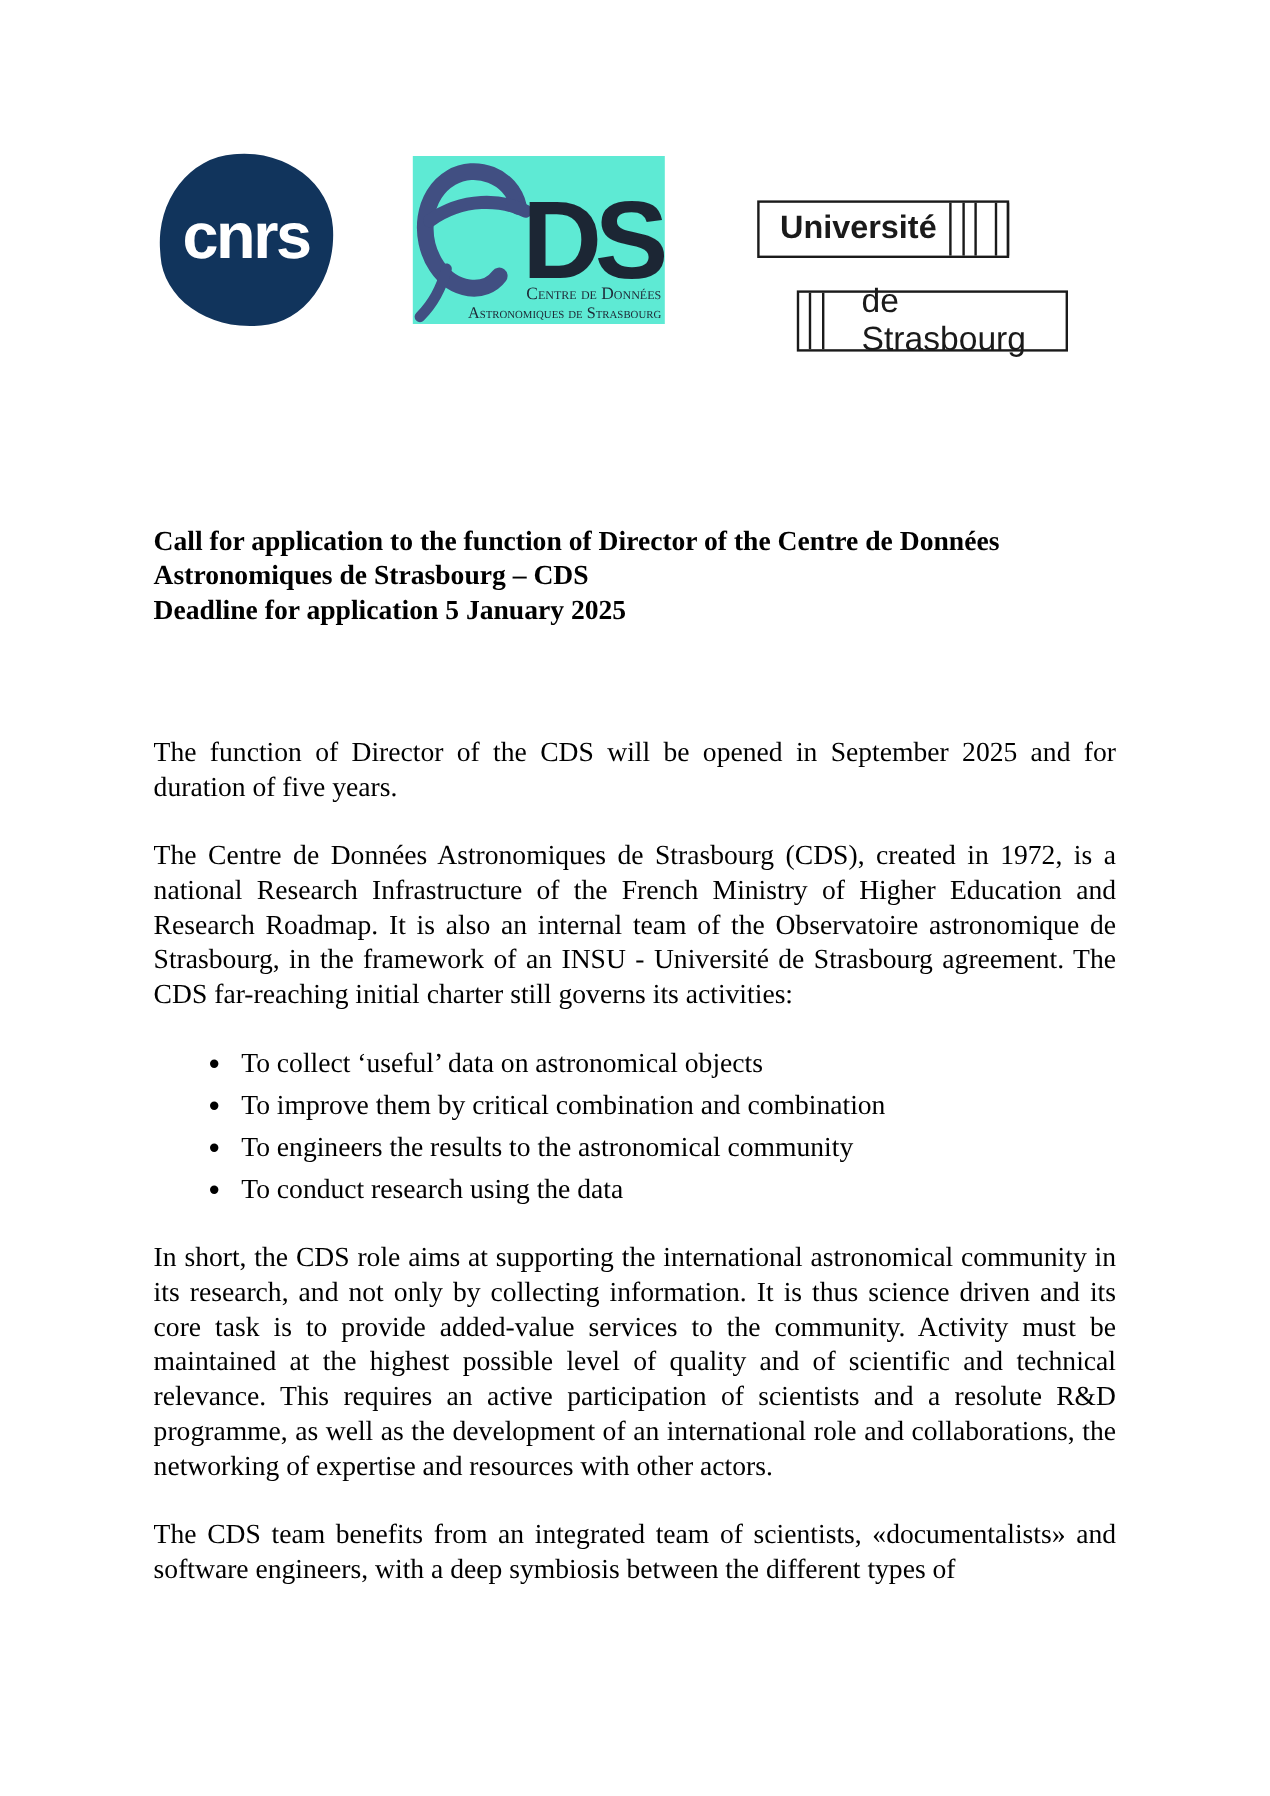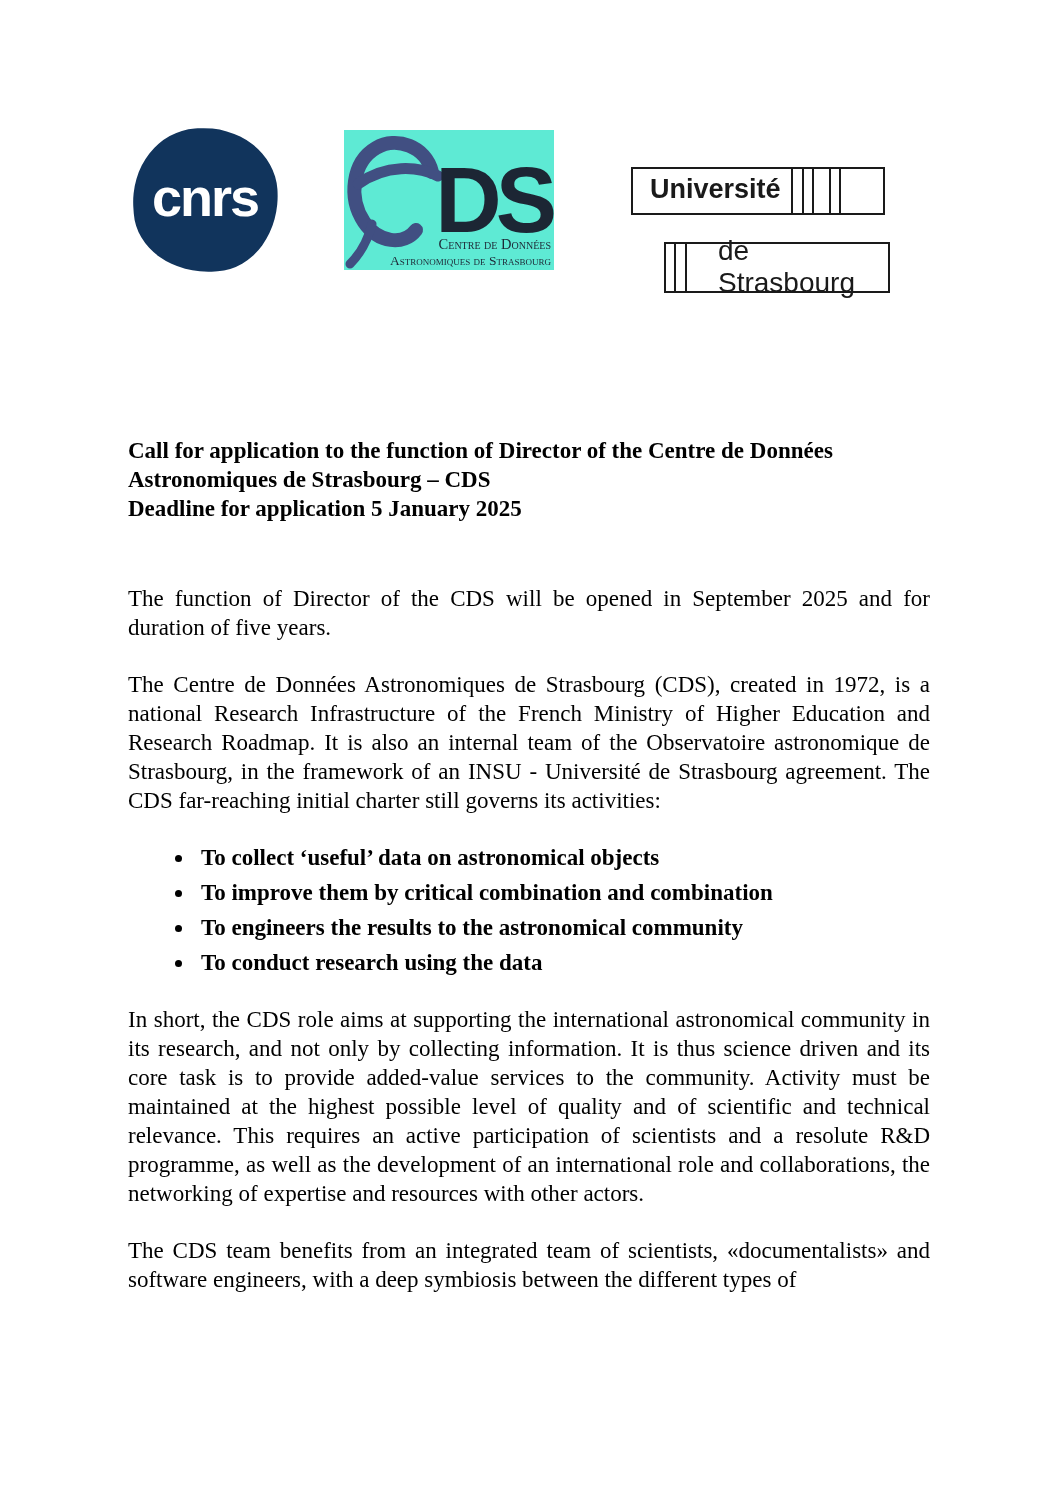--- a/index.html
+++ b/index.html
@@ -45,47 +45,47 @@
   }
 
   
   .uds-logo {
     position: absolute; left: 628px; top: 158px;
     width: 266px; height: 112px;
     font-family: "Liberation Sans", sans-serif;
     color: #1a1a1a;
   }
   .uds-box { position: absolute; border: 2px solid #1a1a1a; background: #ffffff; }
-  .uds-box-top  { left: 3px;  top: 9px;  width: 254px; height: 48px; }
+  .uds-box-top  { left: 3px;  top: 9px;  width: 210px; height: 48px; }
   .uds-box-bottom { left: 36px; top: 57px; width: 226px; height: 51px; margin-top: 27px; }
   .uds-line { position: absolute; top: 0; bottom: 0; width: 0; border-left: 2px solid #1a1a1a; }
   .uds-label-top {
     position: absolute; left: 17px; top: 50%; transform: translateY(-54%);
     font-weight: bold; font-size: 27px; letter-spacing: 0px;
   }
   .uds-label-bottom {
     position: absolute; left: 52px; top: 50%; transform: translateY(-52%);
     font-weight: normal; font-size: 28px; letter-spacing: 0px;
   }
 
   
   .doc-title {
     position: absolute; left: 128px; top: 436px; width: 802px;
     text-align: left; font-weight: bold;
     font-size: 23px; line-height: 29px;
   }
 
   
   .doc-body {
-    position: absolute; left: 128px; top: 584px; width: 802px;
+    position: absolute; left: 128px; top: 612px; width: 802px;
     font-size: 23px; line-height: 29px;
     text-align: justify;
   }
   .doc-body p { margin: 0 0 28px 0; }
-  .doc-body ul { margin: 0 0 28px 0; padding-left: 67px; list-style-type: disc; font-weight: bold; }
+  .doc-body ul { margin: 0 0 28px 0; padding-left: 67px; list-style-type: disc; }
   .doc-body li { margin-bottom: 6px; text-align: left; padding-left: 6px; }
 </style>
 </head>
 <body>
 
 <div class="page">
 
   <div class="logo-row">
 
     <div class="cnrs-logo">

